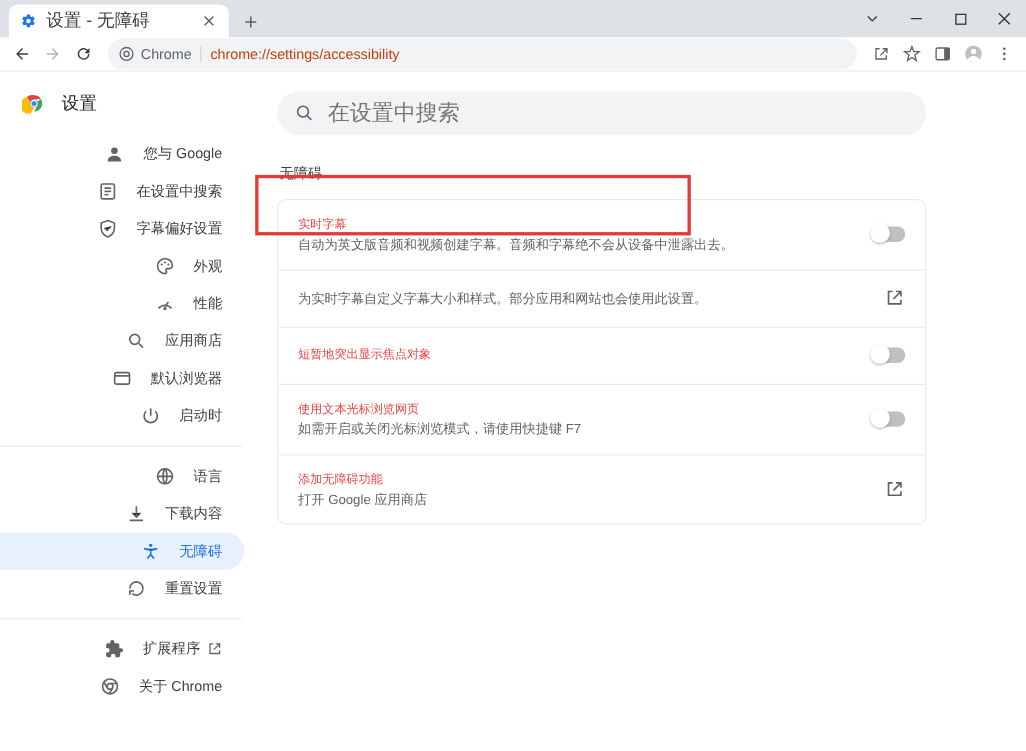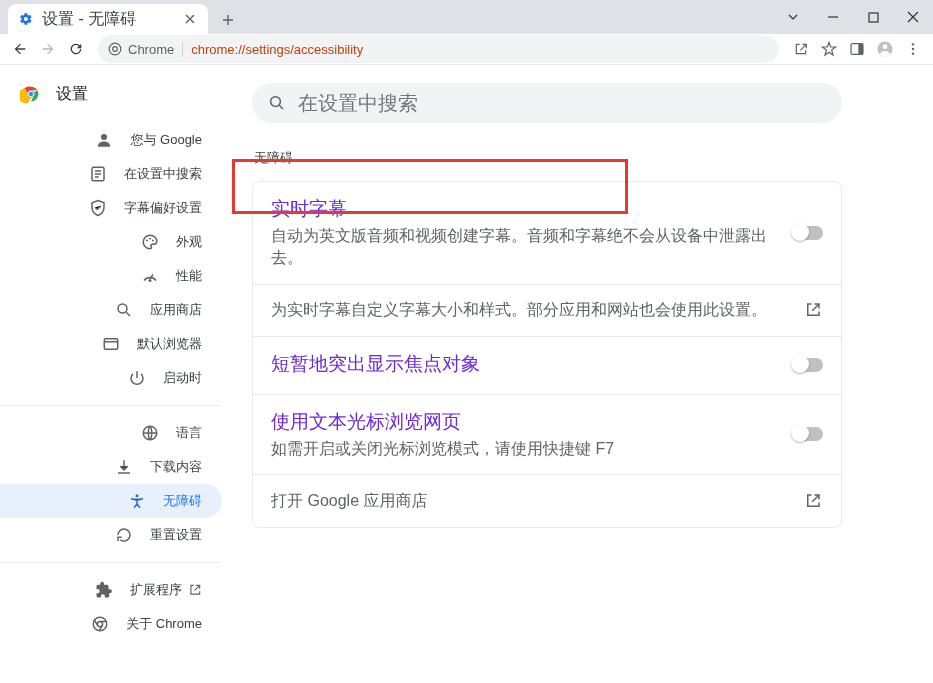--- a/index.html
+++ b/index.html
@@ -98,22 +98,22 @@
   .card{
     width:590px;
     border:1px solid #e8eaed;border-radius:8px;overflow:hidden;background:#fff;
   }
   .row{
     display:flex;align-items:center;padding:14px 18px;
     border-bottom:1px solid #e8eaed;min-height:52px;
   }
   .row:last-child{border-bottom:none;}
   .row .texts{flex:1;}
-  .row .title{font-size:19px;color:#6d28d9;margin-bottom:3px;}
-  .row .sub{font-size:16px;color:#5f6368;line-height:1.4;}
+  .row .title{font-size:11px;color:#ef4444;margin-bottom:3px;}
+  .row .sub{font-size:12px;color:#5f6368;line-height:1.4;}
   .toggle{
     width:30px;height:14px;background:#bdc1c6;border-radius:8px;position:relative;
   }
   .toggle::after{
     content:"";position:absolute;left:-2px;top:-3px;width:18px;height:18px;background:#fff;border-radius:50%;
     box-shadow:0 1px 2px rgba(0,0,0,0.3);
   }
   .linkicon{color:#5f6368;width:20px;height:20px;display:flex;align-items:center;justify-content:center;}
   .highlight{
     position:absolute;
@@ -422,20 +422,21 @@
         </div>
         <div class="row">
           <div class="texts">
             <div class="title">使用文本光标浏览网页</div>
             <div class="sub">如需开启或关闭光标浏览模式，请使用快捷键 F7</div>
           </div>
           <div class="toggle"></div>
         </div>
         <div class="row">
           <div class="texts">
+            <div class="title">添加无障碍功能</div>
             <div class="sub">打开 Google 应用商店</div>
           </div>
           <div class="linkicon">
             <svg width="18" height="18" viewBox="0 0 24 24">
               <path fill="none" stroke="#5f6368" stroke-width="2" d="M14 4h6v6M20 4l-9 9M10 4H5v15h15v-5"></path>
             </svg>
           </div>
         </div>
       </div>
 

